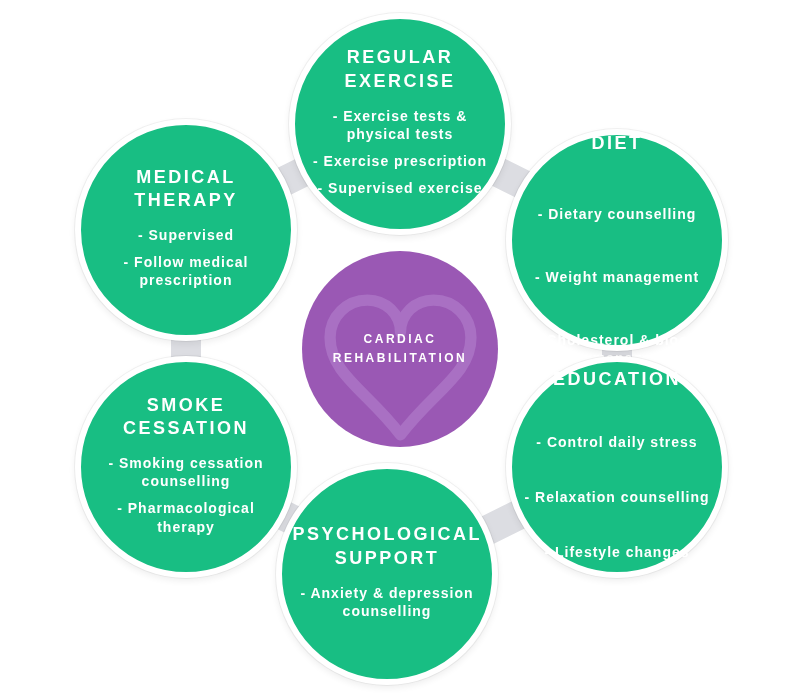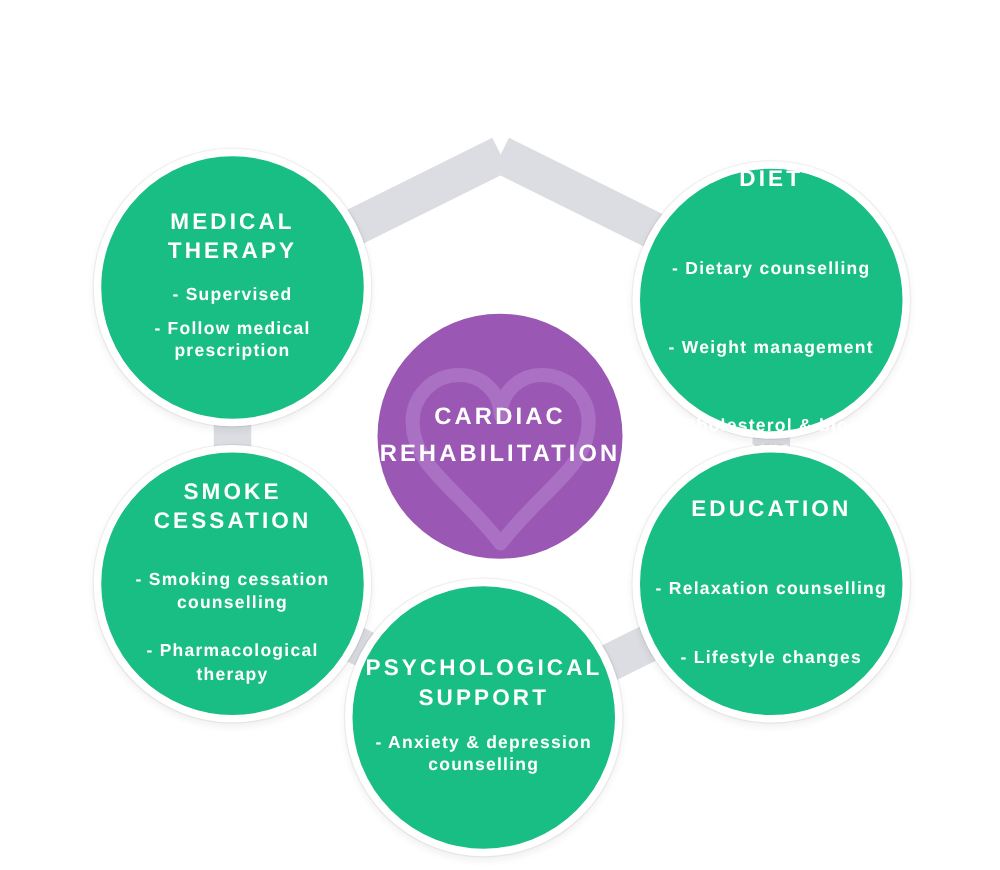--- a/index.html
+++ b/index.html
@@ -54,21 +54,21 @@
     font-weight: bold;
     letter-spacing: 1px;
     line-height: 1.3;
     margin: 4.5px 8px;
   }
   
   .pos-regular-exercise     { left: 289px; top: 13px;  }
   .pos-healthy-diet         { left: 506px; top: 129px; gap: 36px; }
   .pos-education            { left: 506px; top: 356px; gap: 28px; }
   .pos-psychological-support{ left: 276px; top: 463px; text-align: center; }
-  .pos-smoke-cessation      { left: 75px;  top: 356px; gap: 12px; }
+  .pos-smoke-cessation      { left: 75px;  top: 356px; }
   .pos-medical-therapy      { left: 75px;  top: 119px; }
   
   .center-node {
     position: absolute;
     left: 302px;
     top: 251px;
     width: 196px;
     height: 196px;
     border-radius: 50%;
     background: #9A58B4;
@@ -83,50 +83,57 @@
     position: absolute;
     left: 11px;
     top: 36px;
     width: 175px;
     height: 160px;
     z-index: 1;
   }
   .center-node h1 {
     position: relative;
     z-index: 2;
-    font-size: 19px;
+    font-size: 12px;
     font-weight: bold;
     letter-spacing: 2.5px;
     line-height: 1.6;
     margin: 0 2px;
     text-transform: uppercase;
   }
 </style>
 </head>
 <body>
 
 <div class="canvas">
 
   <div class="connector" style="width:240px; left:293px; top:177px; transform:translate(-50%,-50%) rotate(-26.4deg);"></div>
   <div class="connector" style="width:240px; left:508px; top:177px; transform:translate(-50%,-50%) rotate(26.4deg);"></div>
   <div class="connector" style="width:237px; left:617px; top:348px; transform:translate(-50%,-50%) rotate(90deg);"></div>
   <div class="connector" style="width:240px; left:508px; top:520px; transform:translate(-50%,-50%) rotate(-26.4deg);"></div>
   <div class="connector" style="width:240px; left:293px; top:520px; transform:translate(-50%,-50%) rotate(26.4deg);"></div>
   <div class="connector" style="width:237px; left:186px; top:348px; transform:translate(-50%,-50%) rotate(90deg);"></div>
 
+  <div class="node pos-regular-exercise">
+    <h2>REGULAR EXERCISE</h2>
+    <p>- Exercise tests &amp; physical tests</p>
+    <p>- Exercise prescription</p>
+    <p>- Supervised exercise</p>
+  </div>
 
   <div class="node pos-healthy-diet">
     <h2>HEALTHY DIET</h2>
     <p>- Dietary counselling</p>
     <p>- Weight management</p>
     <p>- Cholesterol &amp; blood sugar management</p>
   </div>
 
   <div class="node pos-education">
     <h2>EDUCATION</h2>
+    <p>- Control daily stress</p>
     <p>- Relaxation counselling</p>
     <p>- Lifestyle changes</p>
   </div>
 
   <div class="node pos-psychological-support">
     <h2>PSYCHOLOGICAL SUPPORT</h2>
     <p>- Anxiety &amp; depression counselling</p>
   </div>
 
   <div class="node pos-smoke-cessation">

